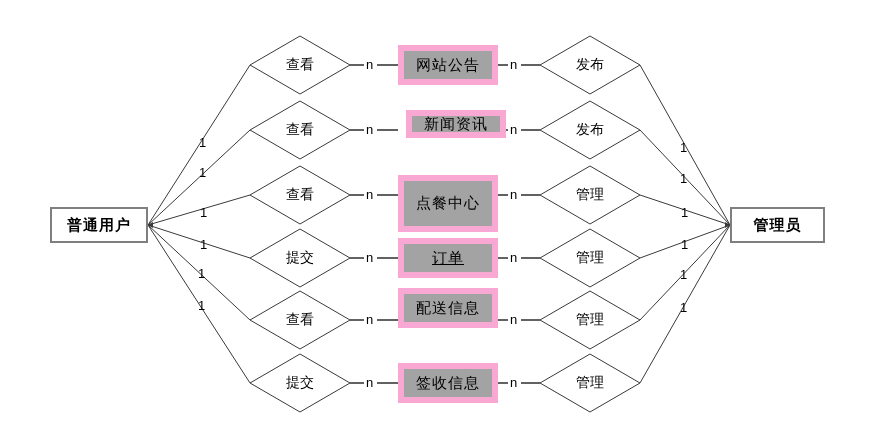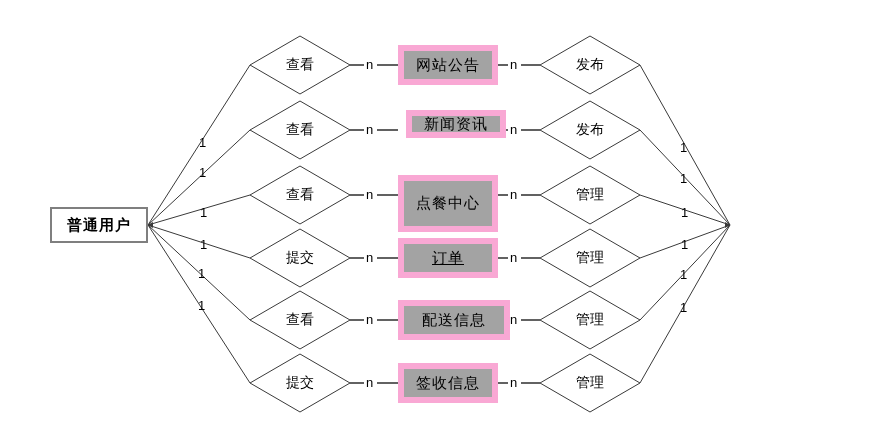--- a/index.html
+++ b/index.html
@@ -82,20 +82,23 @@
       <line x1="350" y1="383" x2="364" y2="383" stroke="#3a3a3a" stroke-width="1.6"></line>
       <line x1="377" y1="383" x2="398" y2="383" stroke="#3a3a3a" stroke-width="1.6"></line>
       <line x1="498" y1="383" x2="508" y2="383" stroke="#3a3a3a" stroke-width="1.6"></line>
       <line x1="521" y1="383" x2="540" y2="383" stroke="#3a3a3a" stroke-width="1.6"></line>
       <line x1="640" y1="383" x2="730" y2="225" stroke="#3a3a3a" stroke-width="1"></line>
     </svg>
 
   <div class="actor" id="actor-user" style="left: 50px; top: 207px; width: 98px; height: 36px;">
     <span>普通用户</span>
   </div>
+  <div class="actor" id="actor-admin" style="left: 730px; top: 207px; width: 95px; height: 36px;">
+    <span>管理员</span>
+  </div>
 
   <div id="rows-host">
       <div class="rel-label" style="left: 250px; top: 55px; width: 100px; height: 20px;">查看</div>
       <div class="rel-label" style="left: 540px; top: 55px; width: 100px; height: 20px;">发布</div>
       <div class="entity" style="left: 398px; top: 45px; width: 100px; height: 40px;">
         <span>网站公告</span>
       </div>
       <div class="card" style="left: 366px; top: 58px;">n</div>
       <div class="card" style="left: 510px; top: 58px;">n</div>
       <div class="card" style="left: 199px; top: 136px;">1</div>
@@ -122,21 +125,21 @@
       <div class="rel-label" style="left: 540px; top: 248px; width: 100px; height: 20px;">管理</div>
       <div class="entity" style="left: 398px; top: 238px; width: 100px; height: 40px; text-decoration: underline;">
         <span>订单</span>
       </div>
       <div class="card" style="left: 366px; top: 251px;">n</div>
       <div class="card" style="left: 510px; top: 251px;">n</div>
       <div class="card" style="left: 200px; top: 238px;">1</div>
       <div class="card" style="left: 681px; top: 238px;">1</div>
       <div class="rel-label" style="left: 250px; top: 310px; width: 100px; height: 20px;">查看</div>
       <div class="rel-label" style="left: 540px; top: 310px; width: 100px; height: 20px;">管理</div>
-      <div class="entity" style="left: 398px; top: 300px; width: 112px; height: 40px;">
+      <div class="entity" style="left: 398px; top: 288px; width: 100px; height: 40px;">
         <span>配送信息</span>
       </div>
       <div class="card" style="left: 366px; top: 313px;">n</div>
       <div class="card" style="left: 510px; top: 313px;">n</div>
       <div class="card" style="left: 198px; top: 267px;">1</div>
       <div class="card" style="left: 680px; top: 268px;">1</div>
       <div class="rel-label" style="left: 250px; top: 373px; width: 100px; height: 20px;">提交</div>
       <div class="rel-label" style="left: 540px; top: 373px; width: 100px; height: 20px;">管理</div>
       <div class="entity" style="left: 398px; top: 363px; width: 100px; height: 40px;">
         <span>签收信息</span>

